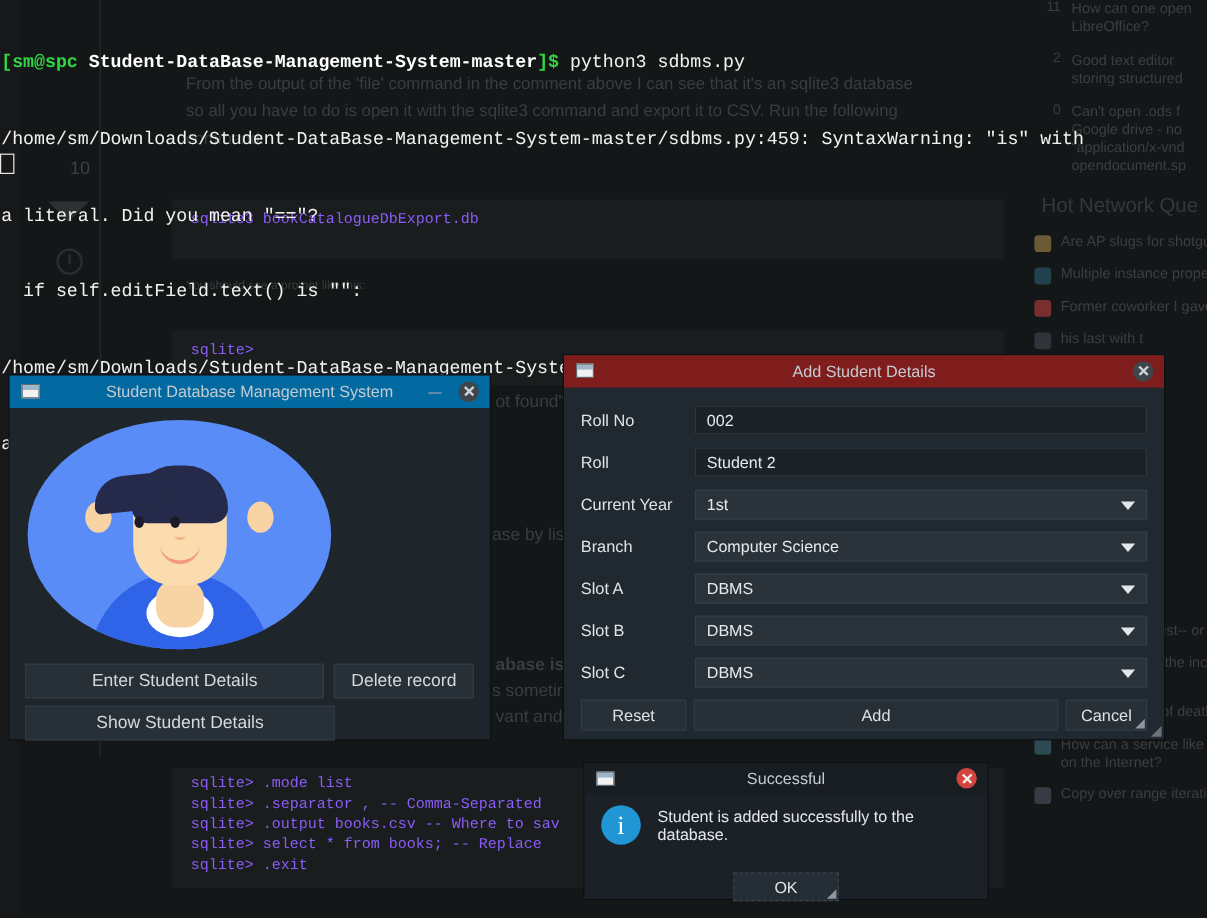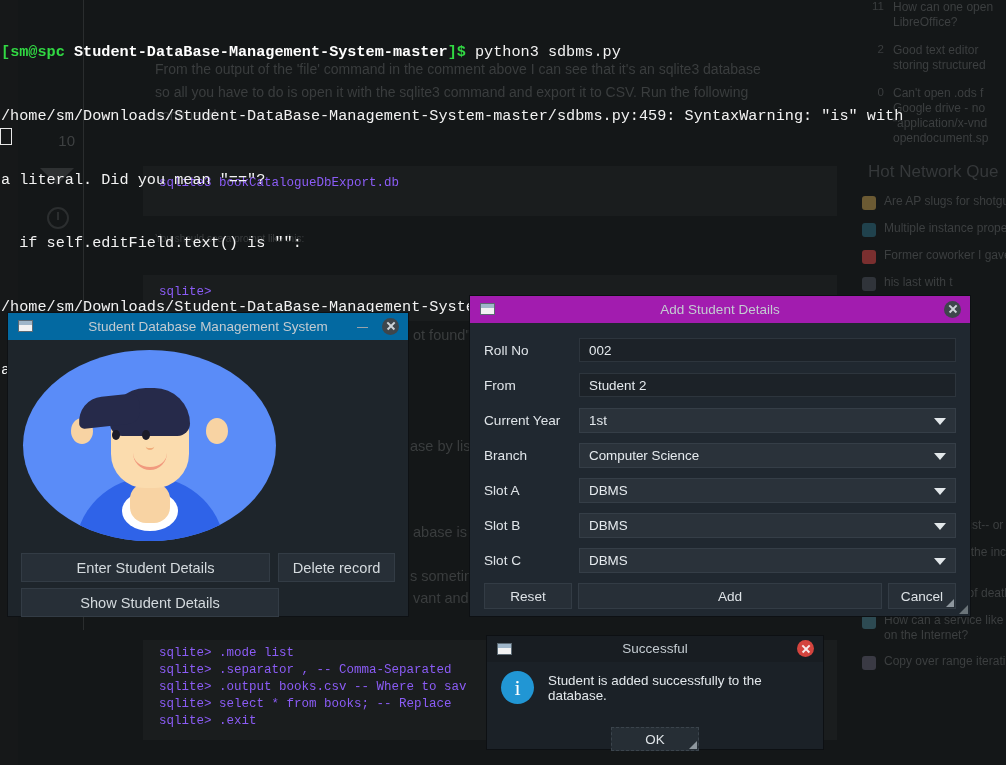--- a/index.html
+++ b/index.html
@@ -205,21 +205,21 @@
     display:flex; align-items:center; justify-content:center;
     cursor:pointer;
     font-family:"Liberation Sans", sans-serif;
   }
   .app-btn.wide { width:258px; }
   .app-btn.narrow { width:121px; }
 
   
   #add-dialog { left:470px; top:296px; width:500px; height:320px;
     background:#202830; box-shadow:0 0 0 1px #0d1013; }
-  #add-dialog .titlebar { background:#a21caf; }
+  #add-dialog .titlebar { background:#7f1d1d; }
   .form-body { padding:12px 14px 0 14px; }
   .form-row { display:flex; align-items:center; height:30px; margin-bottom:5px; }
   .form-label {
     width:95px; flex:none;
     color:#dfe4e8; font-size:13.6px;
   }
   .form-field {
     flex:1; height:24px;
     background:#1c2228;
     border:1px solid #2d353d;
@@ -314,21 +314,21 @@
     <div class="dim-text" style="position:absolute; top:107px; left:0; font-size:14px;">command:</div>
 
     <div class="code-block" style="position:absolute; top:166px; left:-12px; width:694px; height:50px;">sqlite3 bookCatalogueDbExport.db</div>
 
     <div class="dim-text" style="position:absolute; top:233px; left:0; font-size:10px;">You should see a prompt like this:</div>
 
     <div class="code-block" style="position:absolute; top:275px; left:-12px; width:694px; height:46px;">sqlite&gt;</div>
 
     <div class="dim-text" style="position:absolute; top:327px; left:258px; font-size:14.5px;">ot found"</div>
     <div class="dim-text" style="position:absolute; top:438px; left:255px; font-size:14.5px;">ase by list</div>
-    <div class="dim-text" style="position:absolute; top:524px; left:258px; font-size:14.5px;">abase is</div>
+    <div class="dim-text" style="position:absolute; top:546px; left:258px; font-size:14.5px;font-weight:bold;">abase is</div>
     <div class="dim-text" style="position:absolute; top:568px; left:255px; font-size:14.5px;">s sometin</div>
     <div class="dim-text" style="position:absolute; top:590px; left:258px; font-size:14.5px;">vant and</div>
 
     <div class="code-block" id="code3" style="position:absolute; top:640px; left:-12px; width:694px; height:100px; padding-top:5px;">
         <div>sqlite&gt; .mode list</div>
         <div>sqlite&gt; .separator , -- Comma-Separated</div>
         <div>sqlite&gt; .output books.csv -- Where to sav</div>
         <div>sqlite&gt; select * from books; -- Replace</div>
         <div>sqlite&gt; .exit</div>
       </div>
@@ -479,21 +479,21 @@
     <div class="tb-btns">
       <div class="btn-close"></div>
     </div>
   </div>
   <div class="form-body" id="form-body">
       <div class="form-row">
         <div class="form-label">Roll No</div>
         <div class="form-field">002</div>
       </div>
       <div class="form-row">
-        <div class="form-label">From</div>
+        <div class="form-label">Roll</div>
         <div class="form-field">Student 2</div>
       </div>
       <div class="form-row">
         <div class="form-label">Current Year</div>
         <div class="form-select">
           <span>1st</span>
           <span class="caret"></span>
         </div>
       </div>
       <div class="form-row">

